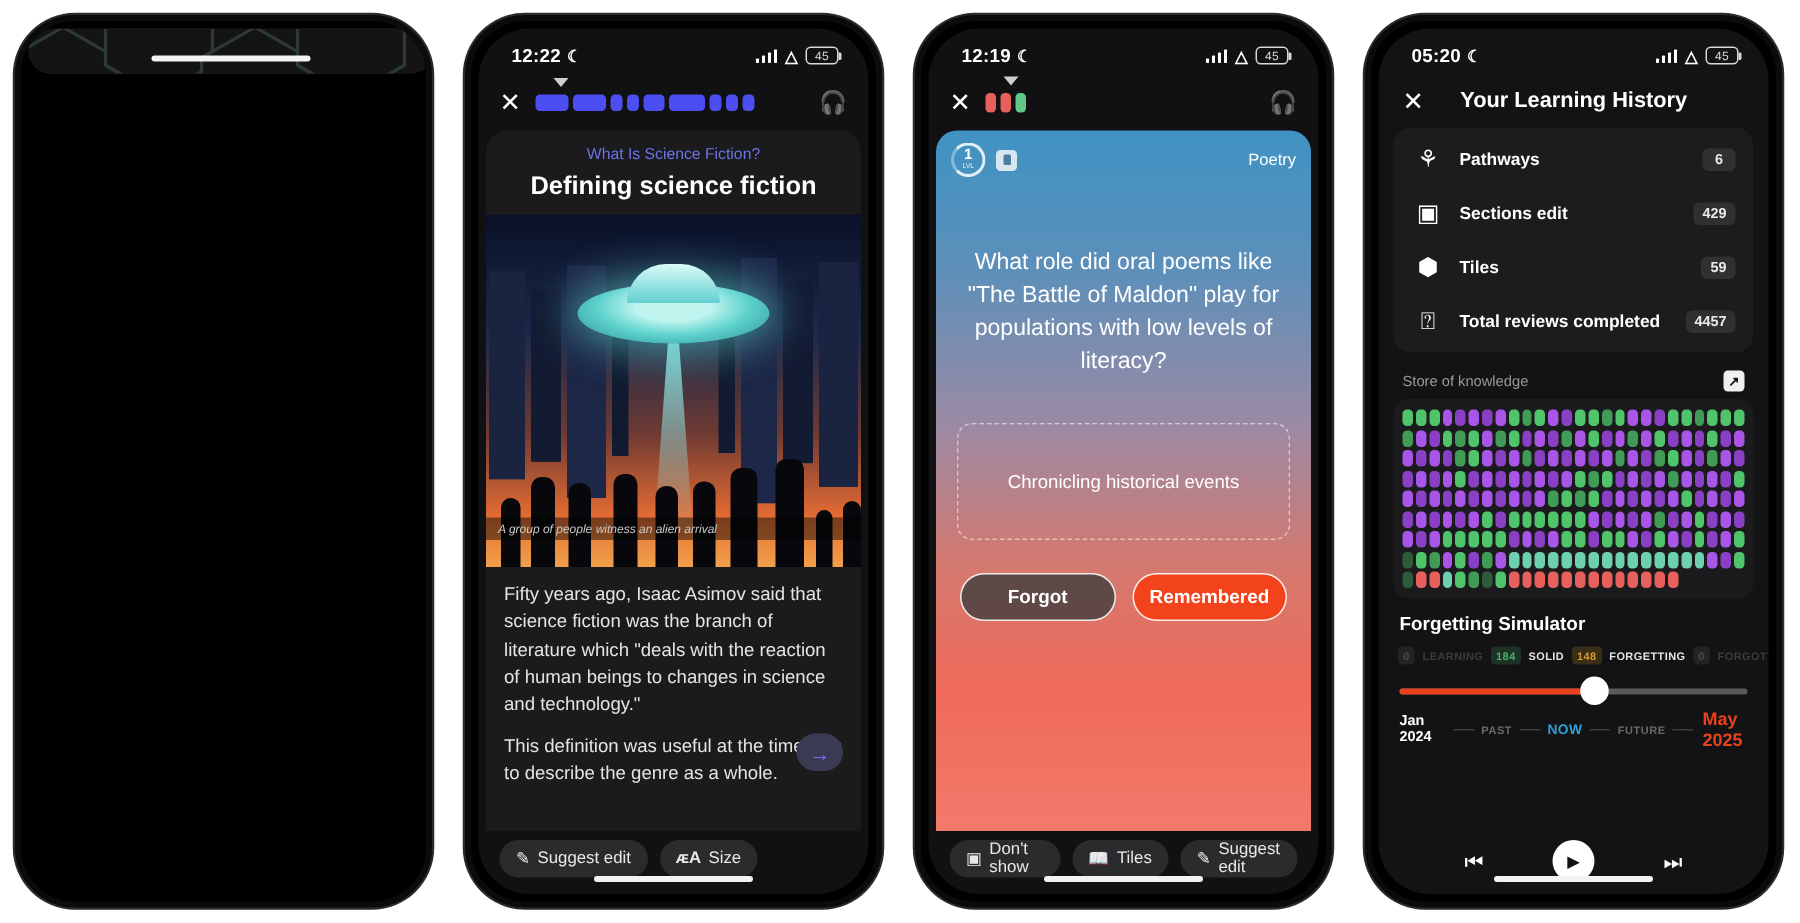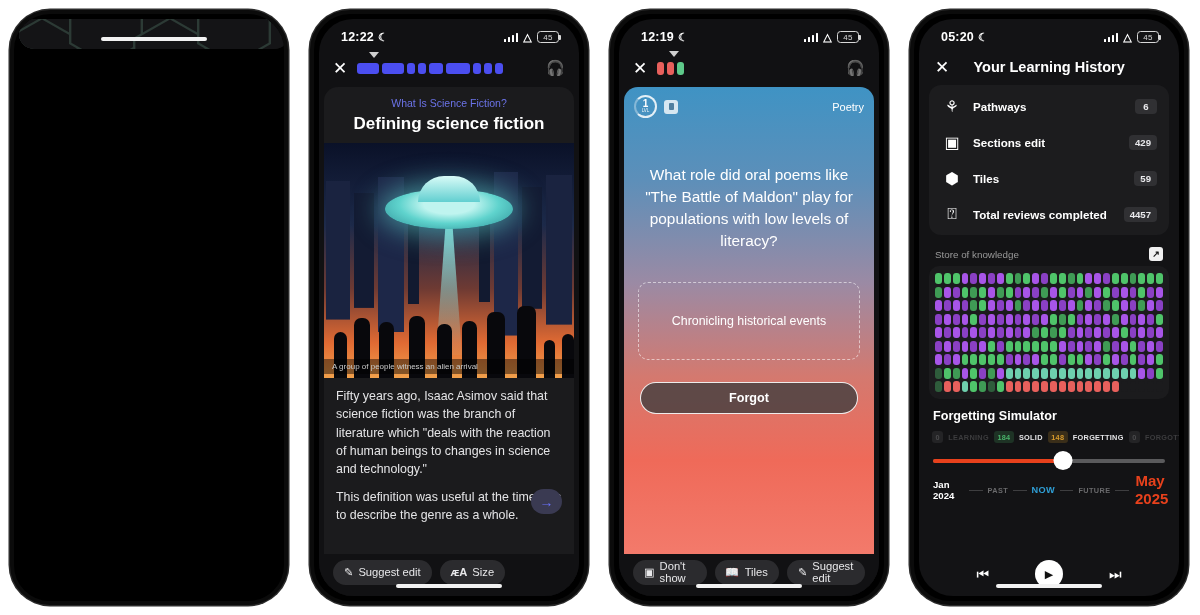--- a/index.html
+++ b/index.html
@@ -109,22 +109,22 @@
          box-shadow: 0 0 26px 7px rgba(95,211,205,.55); }
   .ufo::before{ content:""; position:absolute; left:50%; top:-13px; transform:translateX(-50%);
          width: 62px; height: 26px; border-radius: 31px 31px 0 0;
          background: linear-gradient(180deg,#d8fbf7,#62cfd0); }
   .beam { position:absolute; left:50%; top: 84px; transform:translateX(-50%);
           width: 26px; height: 128px;
           background: linear-gradient(180deg, rgba(150,240,235,.85), rgba(150,240,235,.05));
           clip-path: polygon(36% 0, 64% 0, 100% 100%, 0% 100%); }
   .crowd { position:absolute; left:0; right:0; bottom:0; height: 84px; }
   .crowd i { position:absolute; bottom:0; background:#08080c; border-radius: 7px 7px 0 0; display:block; }
-  .cap { position:absolute; left:0; right:0; bottom:4px; color:#c9c9c9; font-size:8px;
-         padding: 3px 8px; background: rgba(0,0,0,.45); }
+  .cap { position:absolute; left:0; right:0; bottom:18px; color:#c9c9c9; font-size:8px;
+         padding: 3px 8px; background: rgba(0,0,0,.45); font-style: italic; }
   .a-body { padding: 9px 12px 0; color:#e4e4e6; font-size:12.4px; line-height:1.48; }
   .a-body p { margin-bottom: 9px; }
   .fab { position:absolute; right: 12px; bottom: 40px; width: 31px; height:25px;
          border-radius: 13px; background:#3a3a52; color:#6b73ff;
          display:flex; align-items:center; justify-content:center; font-size:14px; }
   .bottombar { height: 42px; flex:0 0 auto; display:flex; align-items:center; gap: 8px;
                padding: 0 14px 6px; background:#111113; }
   .chip { height: 25px; border-radius: 13px; background:#2b2b2e; color:#e8e8ea;
           font-size: 11.2px; display:flex; align-items:center; gap:5px; padding: 0 11px; }
 
@@ -179,21 +179,21 @@
   .legend { display:flex; align-items:center; gap: 5px; padding: 8px 13px 0; }
   .lg { font-size: 7.3px; font-weight:700; letter-spacing:.3px; }
   .lg.badge { border-radius:3px; padding: 1.5px 3.5px; }
   .slider { margin: 12px 14px 0; position:relative; height: 12px; }
   .strack { position:absolute; top:4px; left:0; right:0; height: 3.5px; border-radius:2px; background:#5a5a5c; }
   .sfill { position:absolute; top:4px; left:0; width: 56%; height: 3.5px; border-radius:2px; background:#e8411c; }
   .sknob { position:absolute; left: 56%; top:-4px; width: 19px; height:19px; border-radius:50%;
            background:#fff; transform: translateX(-50%); }
   .axis { display:flex; align-items:center; padding: 5px 14px 0; gap:6px; }
   .ax-l { color:#fff; font-size:9.6px; font-weight:700; line-height:1.2; width: 30px; }
-  .ax-r { color:#e8411c; font-size:15px; font-weight:700; line-height:1.2; width: 30px; text-align:center; }
+  .ax-r { color:#e8411c; font-size:12px; font-weight:700; line-height:1.2; width: 30px; text-align:left; }
   .ax-mid { flex:1; display:flex; align-items:center; gap:5px; }
   .ax-line { flex:1; height:1px; background:#3e3e40; }
   .ax-t { font-size:7.3px; font-weight:700; letter-spacing:.4px; color:#6a6a6c; }
   .ax-now { font-size:9.2px; font-weight:700; color:#2f9fd6; letter-spacing:.3px; }
   .player { position:absolute; left:0; right:0; bottom: 0; height: 44px;
             display:flex; align-items:center; justify-content:center; gap: 46px; }
   .pbtn { color:#fff; font-size:14px; }
   .playbig { width: 28px; height:28px; border-radius:50%; background:#fff; color:#111;
              display:flex; align-items:center; justify-content:center; font-size:11px; }
 </style>
@@ -353,20 +353,21 @@
           </div>
           <div class="minibox">
               <i></i>
             </div>
           <div class="c3-tag">Poetry</div>
         </div>
         <div class="q3">What role did oral poems like "The Battle of Maldon" play for populations with low levels of literacy?</div>
         <div class="ansbox">Chronicling historical events</div>
         <div class="acts">
           <div class="act forgot">Forgot</div>
+          <div class="act remember">Remembered</div>
         </div>
       </div>
 
       <div class="bottombar">
         <div class="chip">
           <span>▣</span>
           <span>Don't show</span>
         </div>
         <div class="chip">
           <span>📖</span>

